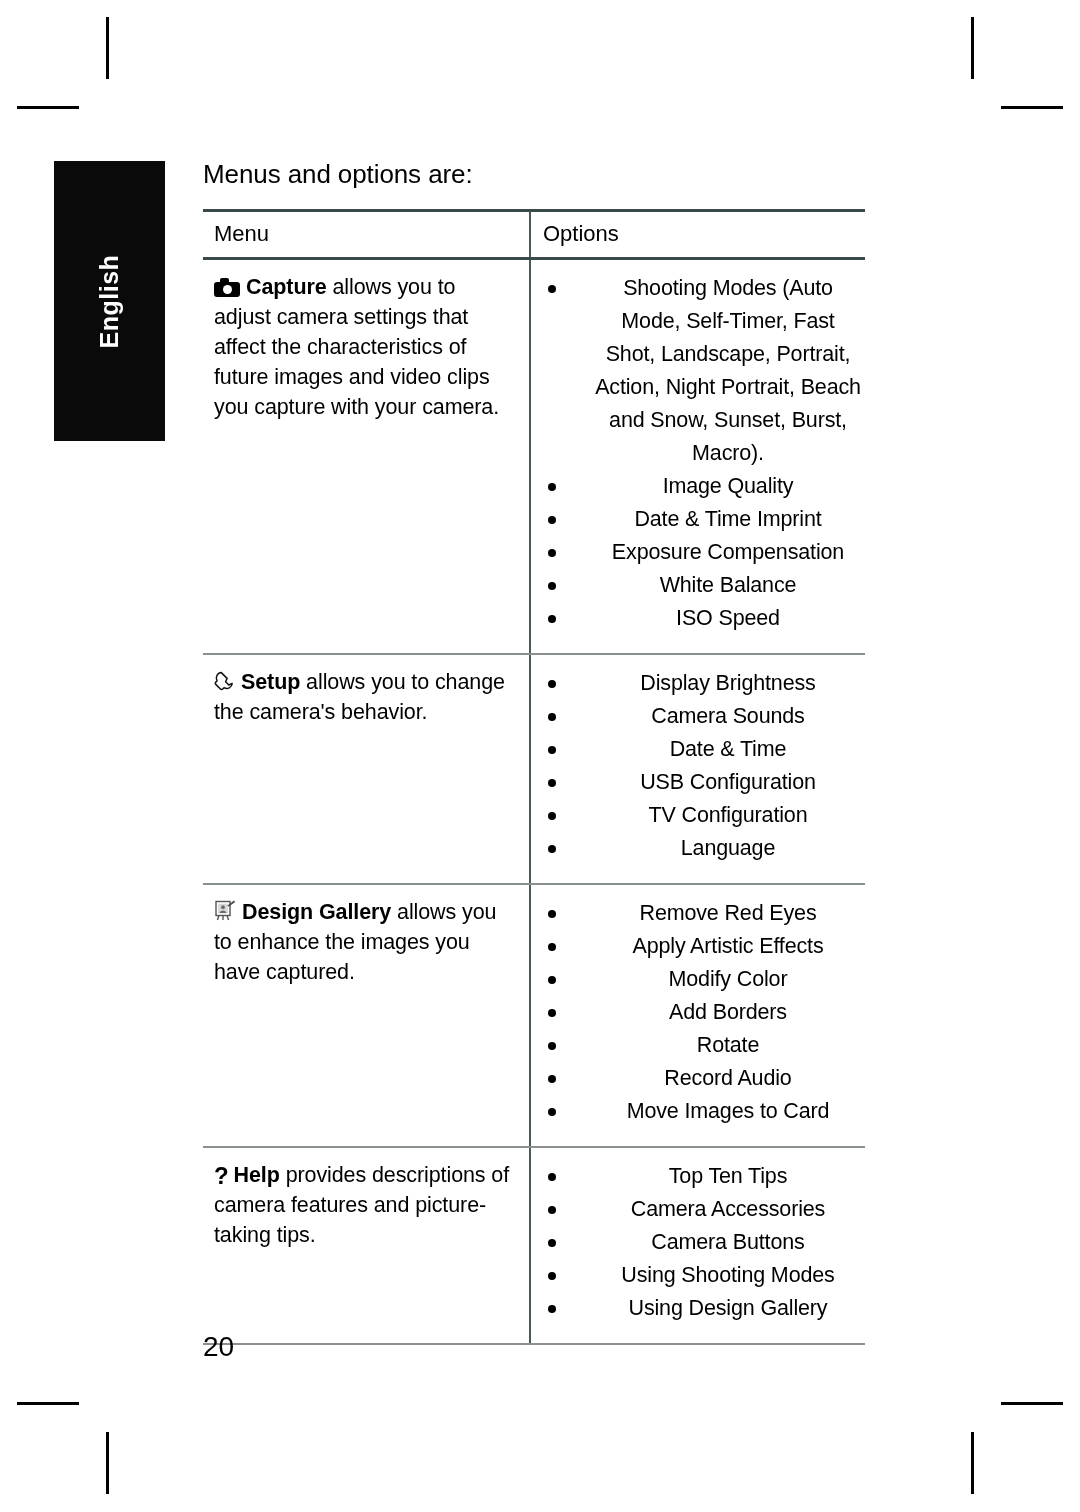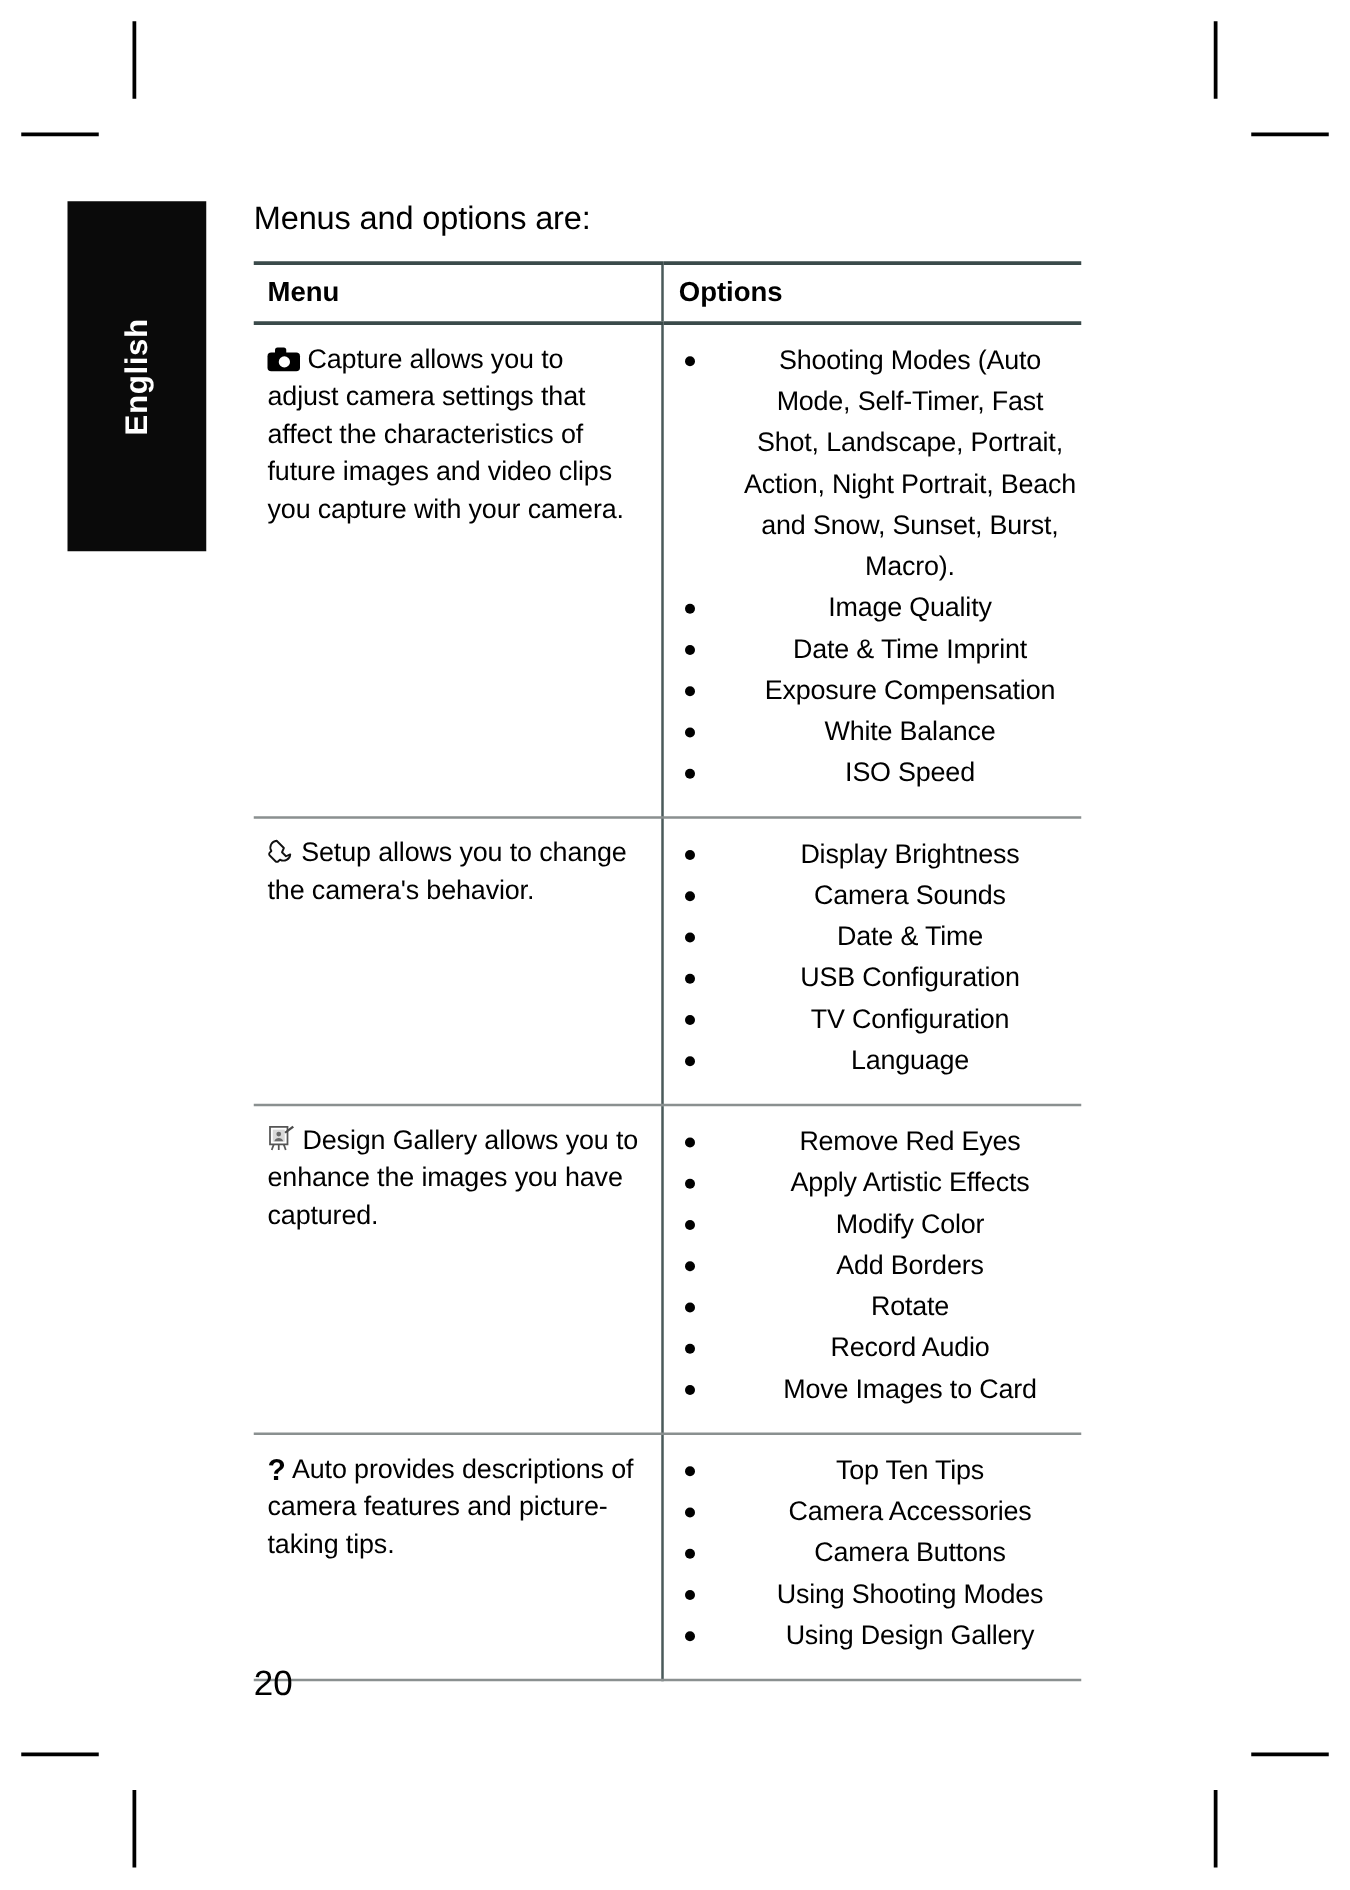--- a/index.html
+++ b/index.html
@@ -80,21 +80,21 @@
     width: 662px;
     border-collapse: collapse;
     table-layout: fixed;
   }
   .menu-table col.c-menu { width: 327px; }
   .menu-table col.c-opts { width: 335px; }
 
   .menu-table thead th {
     text-align: left;
     font-size: 22px;
-    font-weight: bold;
+    font-weight: normal;
     padding: 9px 0 10px 11px;
     border-top: 3px solid #3a4a4a;
     border-bottom: 3px solid #3a4a4a;
     vertical-align: top;
   }
   .menu-table thead th.col-options { padding-left: 12px; }
   .menu-table thead th.col-menu { border-right: 2px solid #4a5a5a; }
 
   .menu-table tbody td {
     vertical-align: top;
@@ -111,21 +111,21 @@
   .menu-table tbody td.cell-options {
     padding: 12px 4px 18px 12px;
   }
 
   .menu-desc {
     font-size: 21.5px;
     line-height: 30px;
     letter-spacing: -0.1px;
   }
   .menu-desc .name {
-    font-weight: normal;
+    font-weight: bold;
     text-align: right;
   }
 
   
   .mi {
     display: inline-block;
     vertical-align: -3px;
     margin-right: 6px;
   }
   .icon-camera {
@@ -317,21 +317,21 @@
             <li><span class="dot"></span><span>Rotate</span></li>
             <li><span class="dot"></span><span>Record Audio</span></li>
             <li><span class="dot"></span><span>Move Images to Card</span></li>
           </ul>
         </td>
       </tr>
 
       <tr>
         <td class="cell-menu">
           <div class="menu-desc">
-            <span class="icon-help">?</span><span class="name">Auto</span><span> provides descriptions of camera features and picture-taking tips.</span>
+            <span class="icon-help">?</span><span class="name">Help</span><span> provides descriptions of camera features and picture-taking tips.</span>
           </div>
         </td>
         <td class="cell-options">
           <ul class="options">
             <li><span class="dot"></span><span>Top Ten Tips</span></li>
             <li><span class="dot"></span><span>Camera Accessories</span></li>
             <li><span class="dot"></span><span>Camera Buttons</span></li>
             <li><span class="dot"></span><span>Using Shooting Modes</span></li>
             <li><span class="dot"></span><span>Using Design Gallery</span></li>
           </ul>

